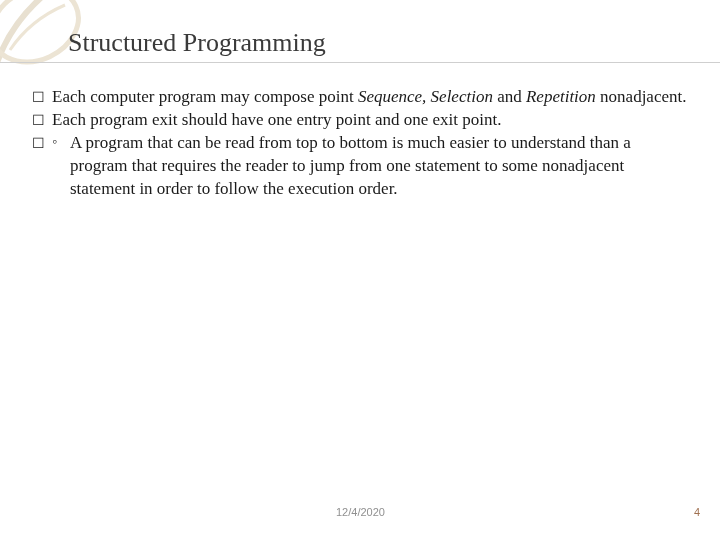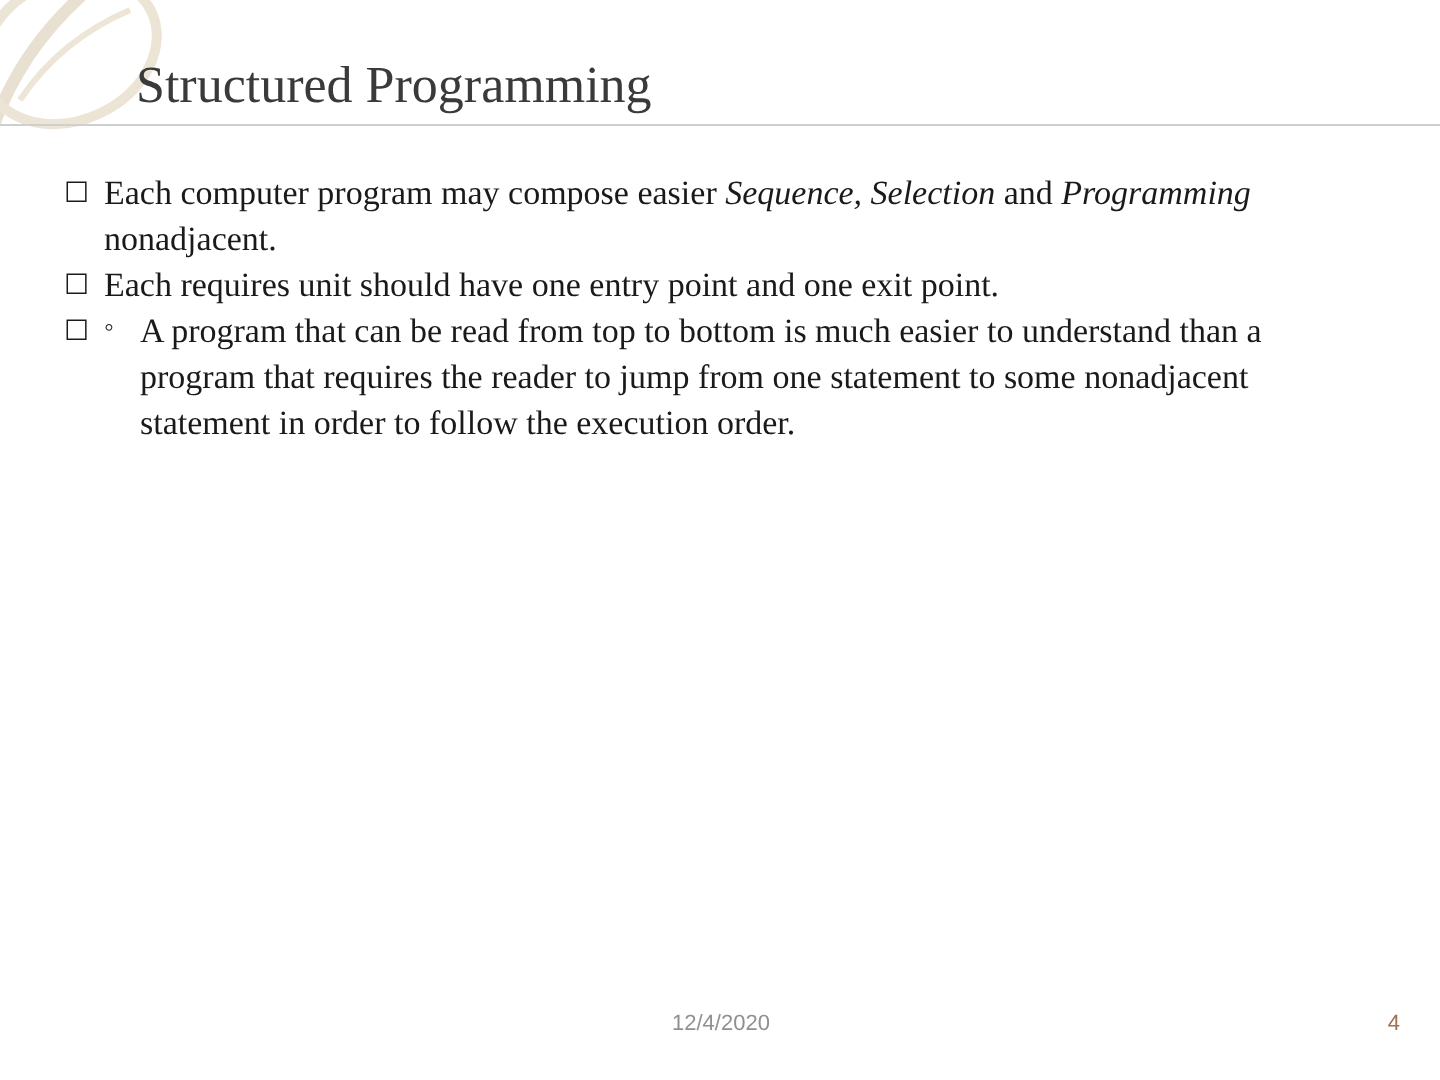--- a/index.html
+++ b/index.html
@@ -102,25 +102,25 @@
   <ellipse cx="55" cy="45" rx="45" ry="35" fill="none" stroke="#ece4d4" stroke-width="5" transform="rotate(-25 55 45)"></ellipse>
   <path d="M 30 70 Q 50 40 85 25" stroke="#ede5d5" stroke-width="3" fill="none"></path>
 </svg>
 
 <h1 class="title">Structured Programming</h1>
 <div class="title-underline"></div>
 
 <div class="content">
   <div class="bullet-line">
     <span class="cb">☐</span>
-    <span>Each computer program may compose easier </span><span class="italic">Sequence, Selection</span><span> and </span><span class="italic">Programming</span><span> nonadjacent.</span>
+    <span>Each computer program may compose point </span><span class="italic">Sequence, Selection</span><span> and </span><span class="italic">Repetition</span><span> nonadjacent.</span>
   </div>
   <div class="bullet-line">
     <span class="cb">☐</span>
-    <span>Each requires unit should have one entry point and one exit point.</span>
+    <span>Each program exit should have one entry point and one exit point.</span>
   </div>
   <div class="bullet-line">
     <span class="cb">☐</span>
   </div>
   <div class="sub-bullet">
     <span class="circ">◦</span>
     <span>A program that can be read from top to bottom is much easier to understand than a program that requires the reader to jump from one statement to some nonadjacent statement in order to follow the execution order.</span>
   </div>
 </div>
 

